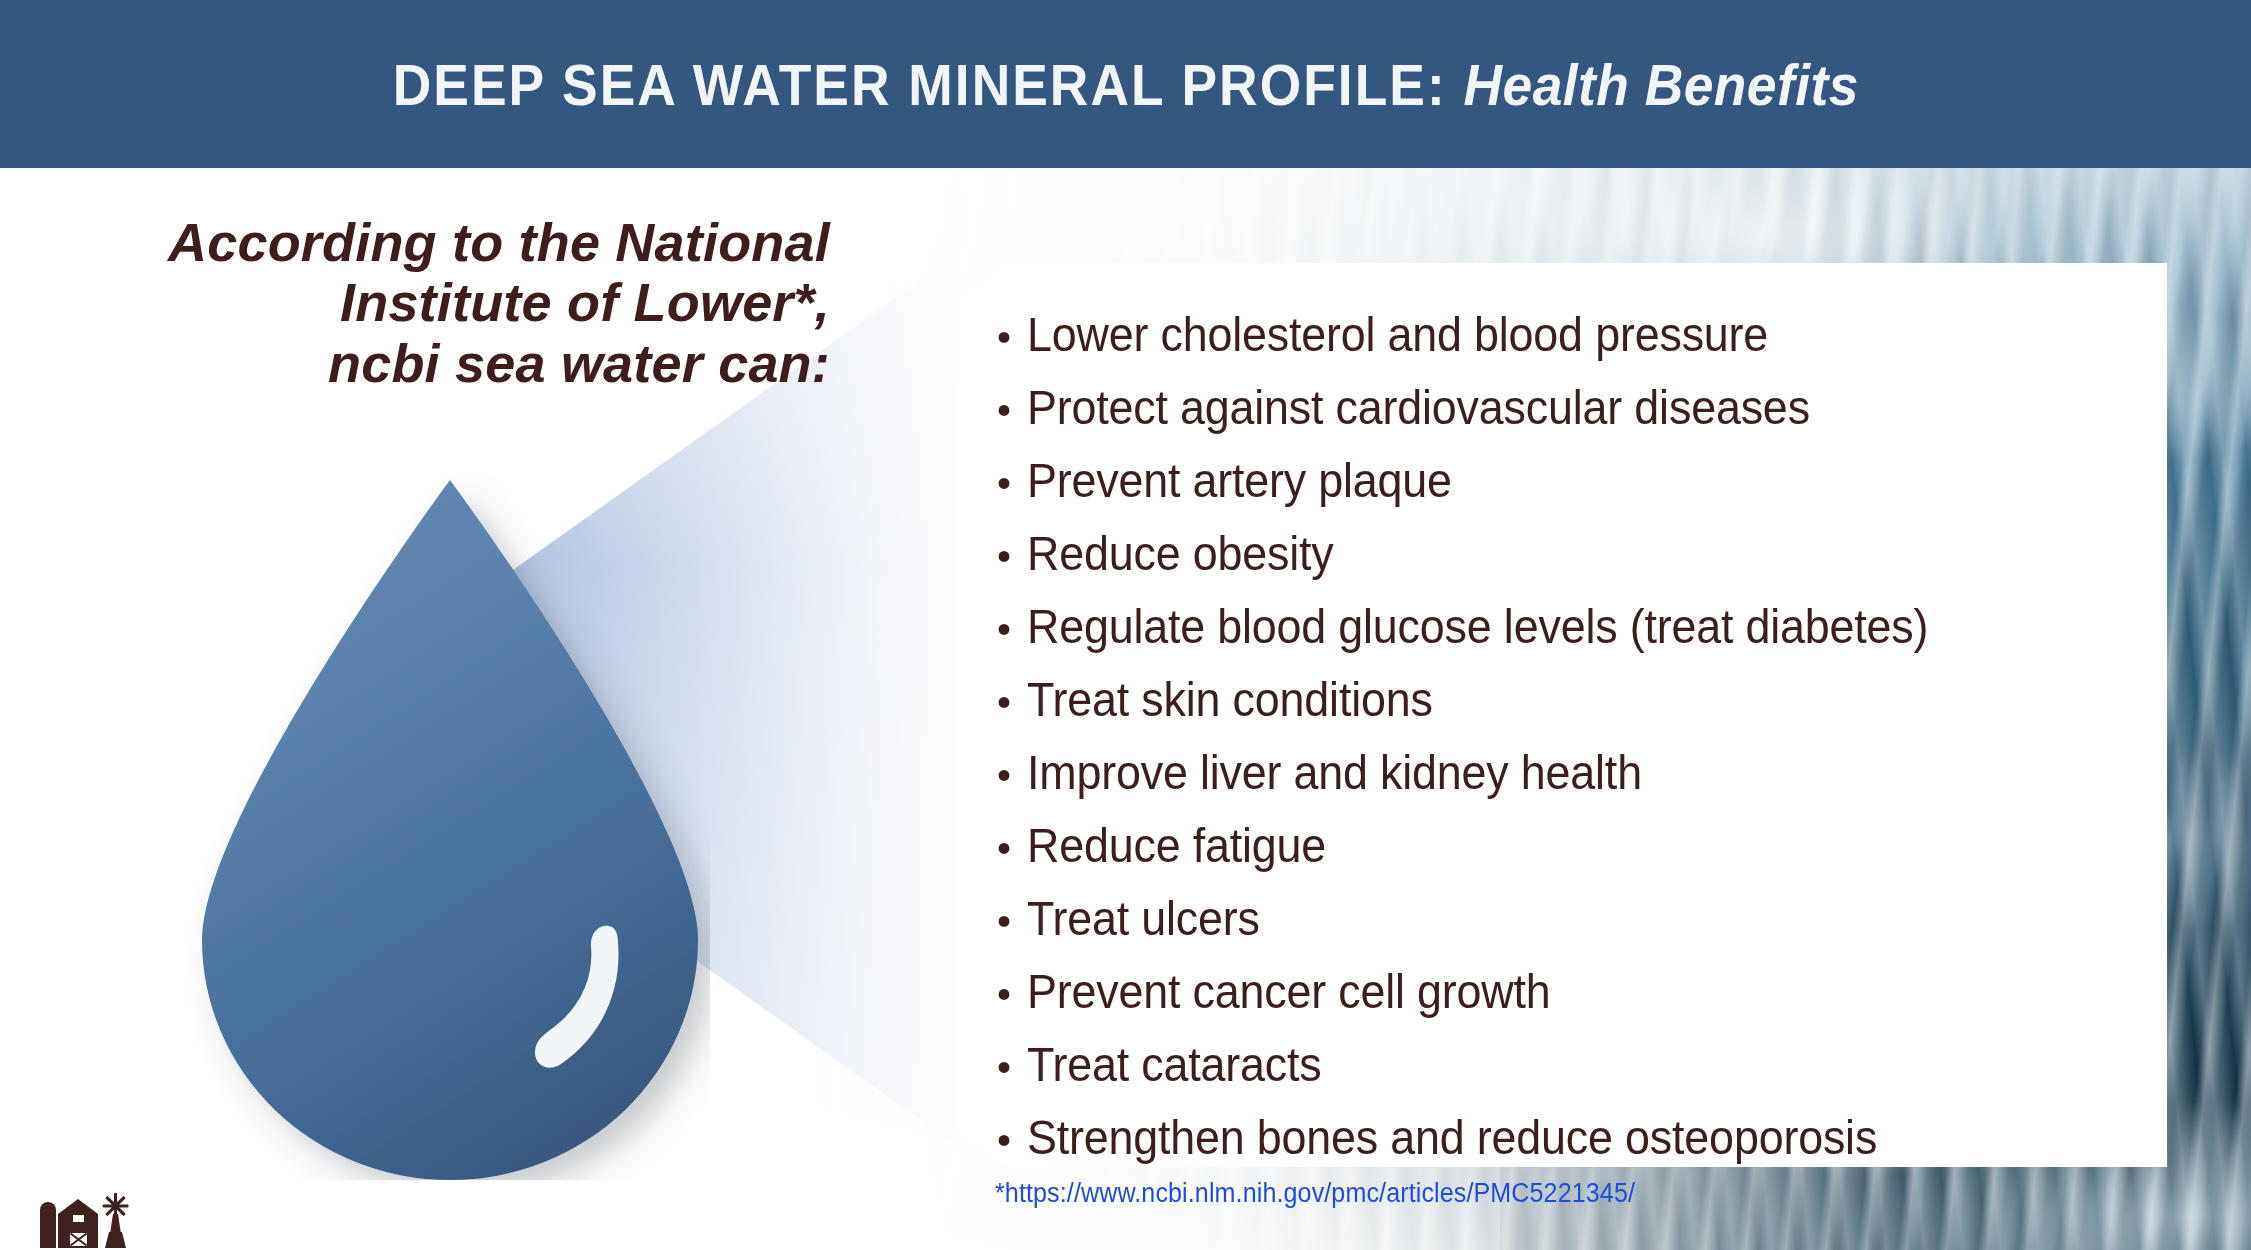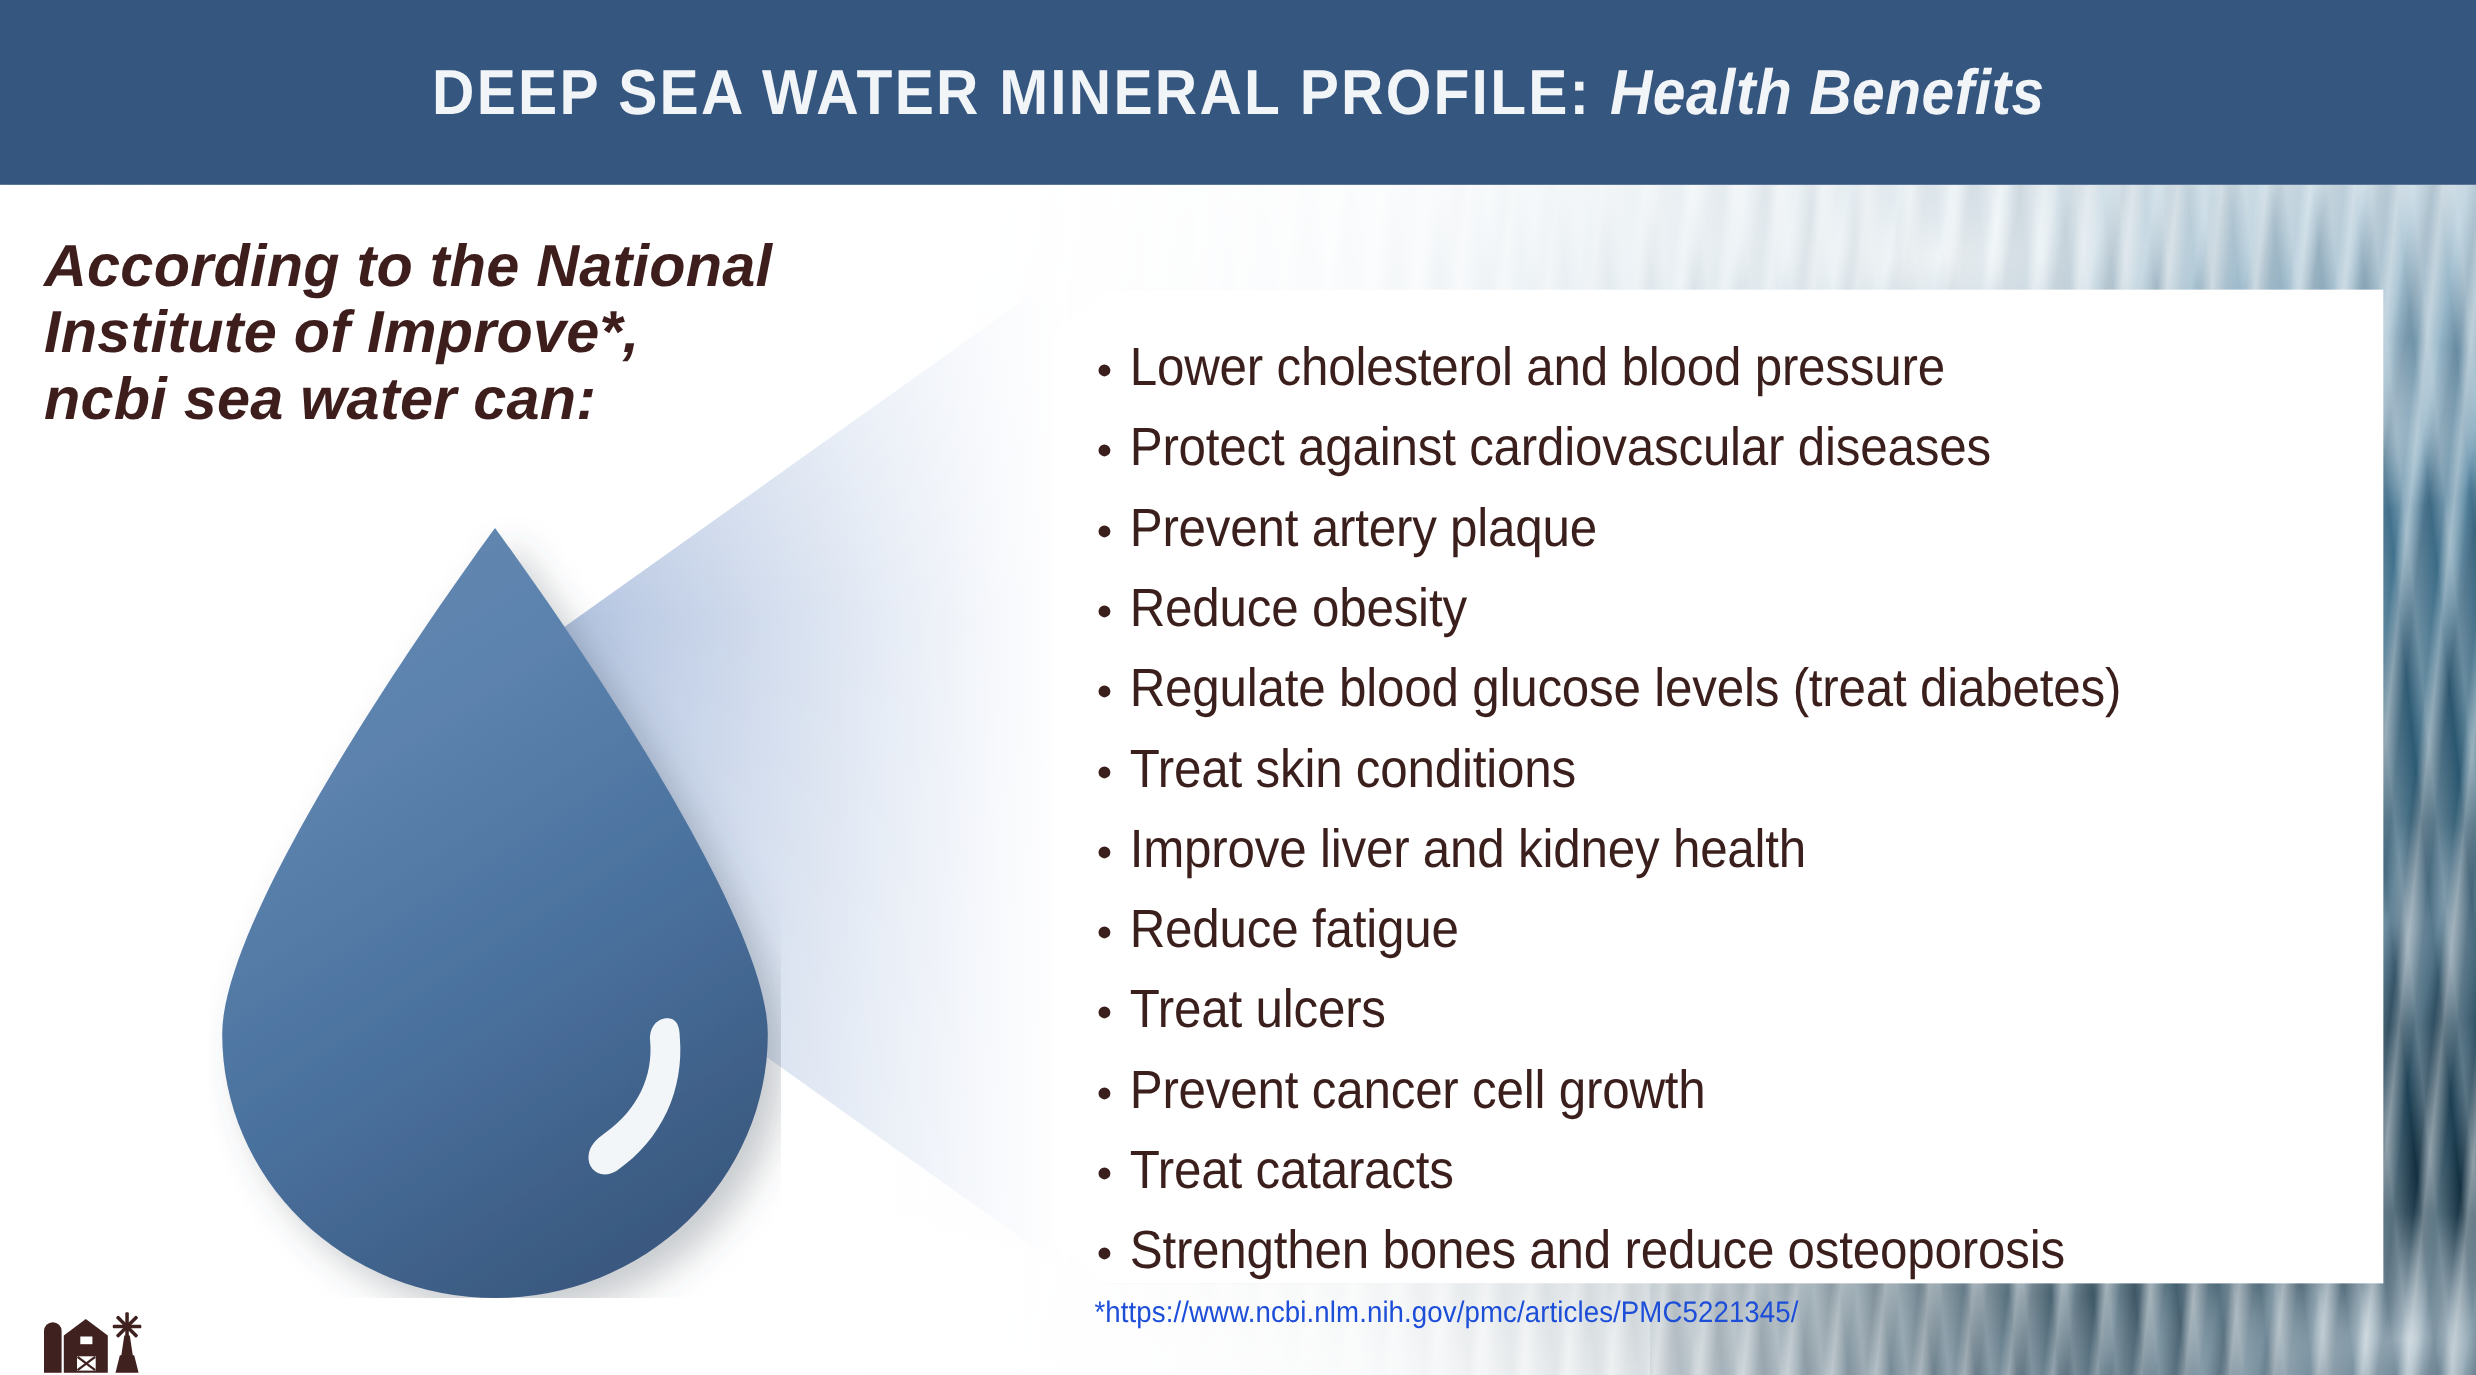--- a/index.html
+++ b/index.html
@@ -98,20 +98,21 @@
     font-style:italic;
     letter-spacing:0.5px;
     font-weight:bold;
   }
 
   
   .lead {
     position:absolute;
     left:40px; top:212px;
     width:790px;
+    text-align:right;
     color:#3d1e1c;
     font-family:"Liberation Sans", sans-serif;
     font-style:italic;
     font-weight:bold;
     font-size:54px;
     line-height:1.12;
     letter-spacing:0.2px;
     z-index:30;
   }
   .lead div { white-space:nowrap; }
@@ -213,21 +214,21 @@
 
   <div class="header">
     <div class="header-title">
       <span>DEEP SEA WATER MINERAL PROFILE:</span>
       <span class="accent">Health Benefits</span>
     </div>
   </div>
 
   <div class="lead">
     <div>According to the National</div>
-    <div>Institute of Improve*,</div>
+    <div>Institute of Lower*,</div>
     <div>ncbi sea water can:</div>
   </div>
 
   <div class="tail">
     <svg width="1000" height="910" viewBox="0 0 1000 910" xmlns="http://www.w3.org/2000/svg">
       <defs>
         <linearGradient id="tailGrad" x1="0" y1="0" x2="1" y2="0">
           <stop offset="0%" stop-color="#93abd0" stop-opacity="1"></stop>
           <stop offset="20%" stop-color="#a4b8d9" stop-opacity="1"></stop>
           <stop offset="48%" stop-color="#c5d2e8" stop-opacity="1"></stop>

